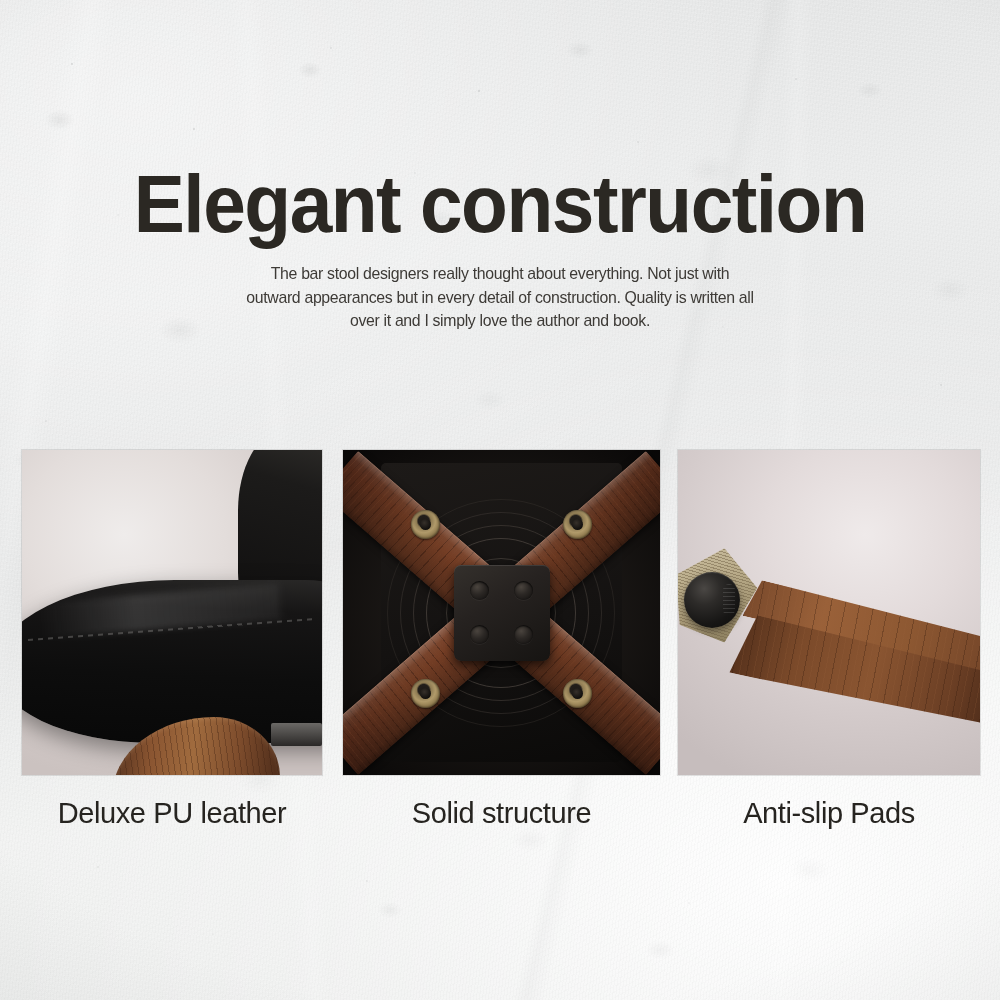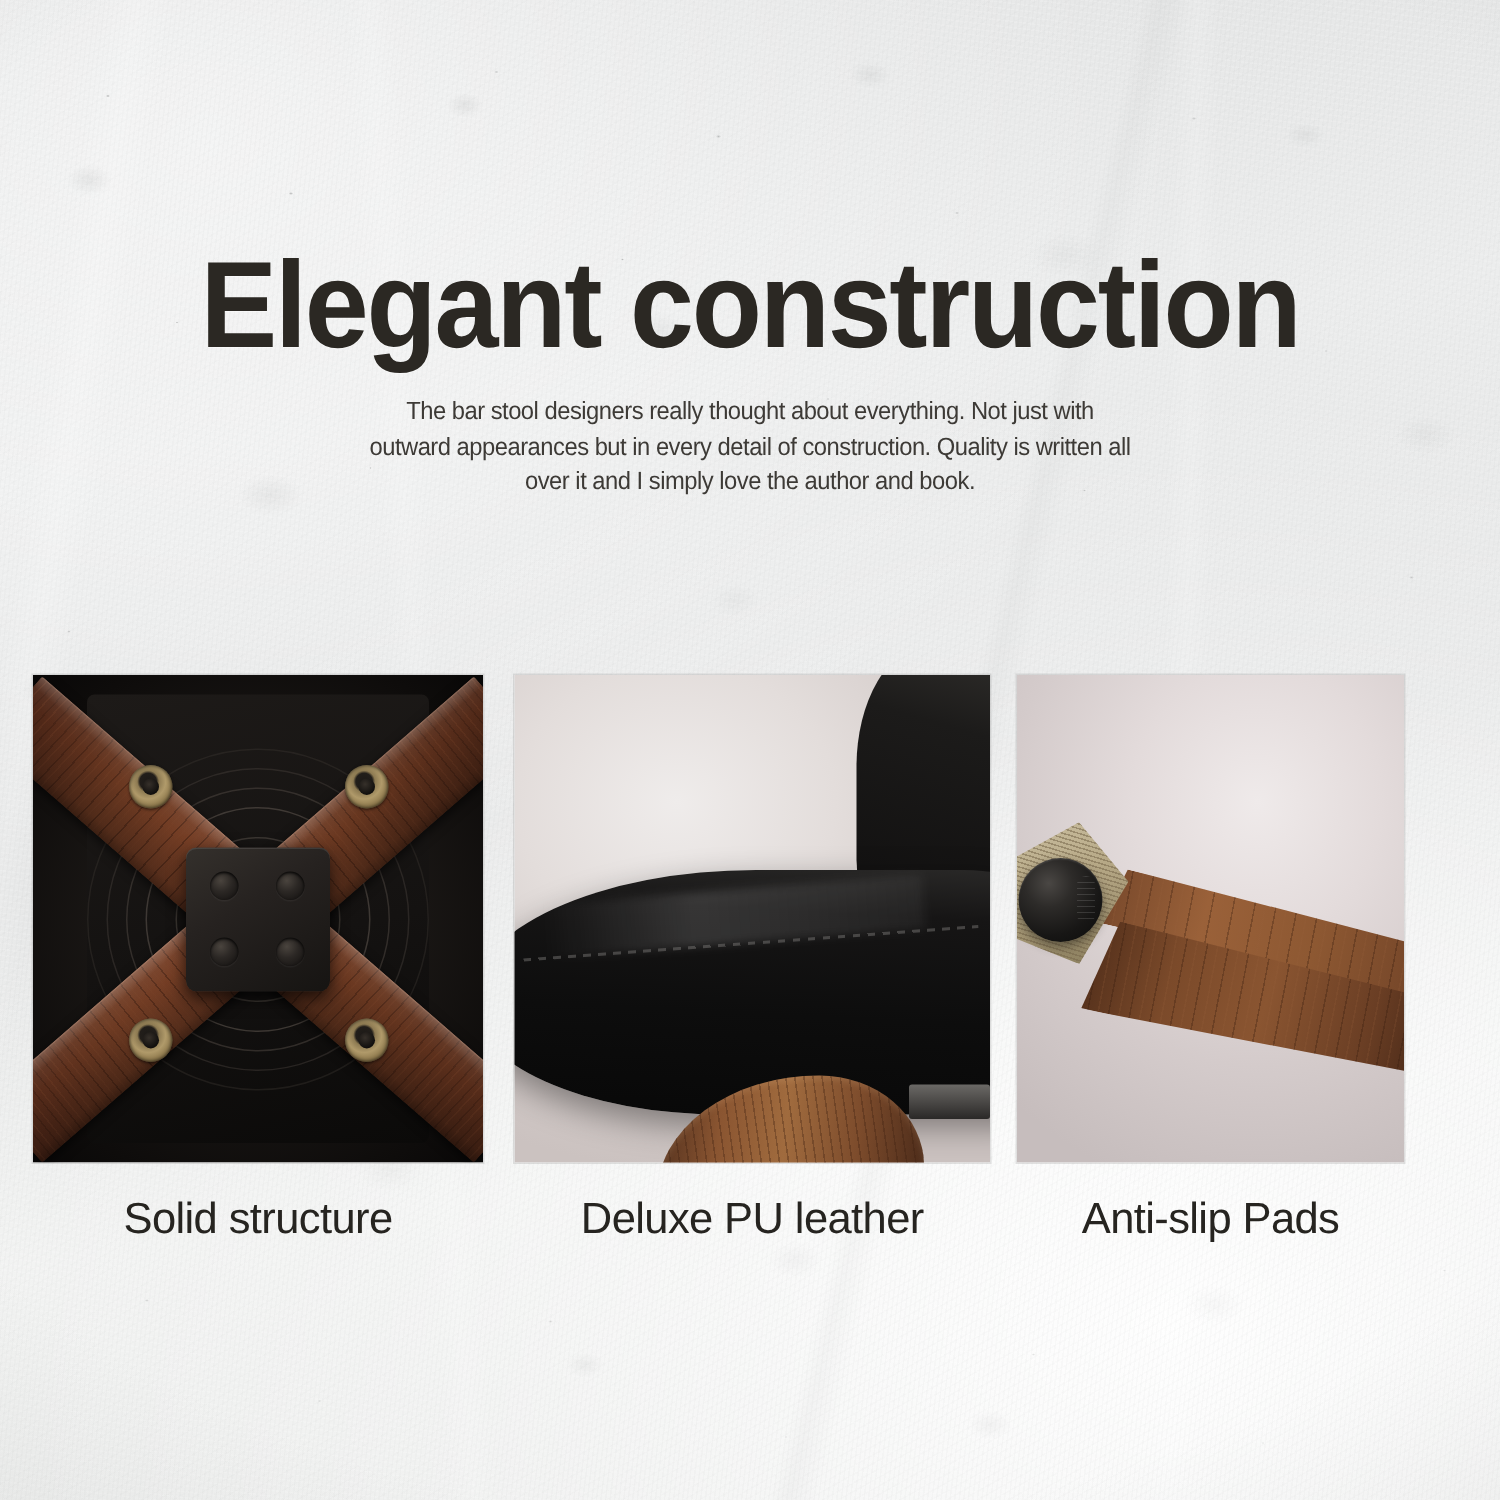--- a/index.html
+++ b/index.html
@@ -130,21 +130,21 @@
   }
 
   
   #features {
     position:absolute;
     left:0; top:450px; width:1000px; height:400px;
   }
   .feature { position:absolute; top:0; }
   .feature:nth-child(1) { left:22px;  width:300px; }
   .feature:nth-child(2) { left:343px; width:317px; }
-  .feature:nth-child(3) { left:678px; width:258px; }
+  .feature:nth-child(3) { left:678px; width:302px; }
 
   .photo {
     position:relative;
     width:100%; height:325px;
     overflow:hidden;
     background:#efefef;
     box-shadow:0 0 0 1px rgba(120,122,122,.20);
   }
   .caption {
     margin-top:22px;
@@ -379,20 +379,35 @@
   <div class="tex tex-specks"></div>
   <div class="tex tex-streak"></div>
   <div class="tex tex-vig"></div>
 
   <div id="header">
     <h1 id="title">Elegant construction</h1>
     <p id="subtitle">The bar stool designers really thought about everything. Not just with outward appearances but in every detail of construction. Quality is written all over it and I simply love the author and book.</p>
   </div>
 
   <div id="features">
+
+    <div class="feature">
+      <div class="photo">
+        <div class="p2-bg"></div>
+        <div class="p2-back"></div>
+        <div class="p2-seat"></div>
+        <div class="p2-sheen"></div>
+        <div class="p2-stitch"></div>
+        <div class="p2-leg">
+          <div class="p2-leg-grain"></div>
+        </div>
+        <div class="p2-bracket"></div>
+      </div>
+      <div class="caption">Deluxe PU leather</div>
+    </div>
 
     <div class="feature">
       <div class="photo">
         <div class="p1-bg"></div>
         <div class="p1-plate">
           <div class="p1-ring r4"></div>
           <div class="p1-ring r3"></div>
           <div class="p1-ring r2"></div>
           <div class="p1-ring r1"></div>
           <div class="p1-ring r5"></div>
@@ -408,35 +423,20 @@
           <div class="p1-screw s2"></div>
           <div class="p1-screw s3"></div>
           <div class="p1-screw s4"></div>
         </div>
       </div>
       <div class="caption">Solid structure</div>
     </div>
 
     <div class="feature">
       <div class="photo">
-        <div class="p2-bg"></div>
-        <div class="p2-back"></div>
-        <div class="p2-seat"></div>
-        <div class="p2-sheen"></div>
-        <div class="p2-stitch"></div>
-        <div class="p2-leg">
-          <div class="p2-leg-grain"></div>
-        </div>
-        <div class="p2-bracket"></div>
-      </div>
-      <div class="caption">Deluxe PU leather</div>
-    </div>
-
-    <div class="feature">
-      <div class="photo">
         <div class="p3-bg"></div>
         <div class="p3-leg">
           <div class="p3-leg-top">
             <div class="p3-grain"></div>
           </div>
           <div class="p3-leg-side">
             <div class="p3-grain"></div>
           </div>
         </div>
         <div class="p3-endcap"></div>

